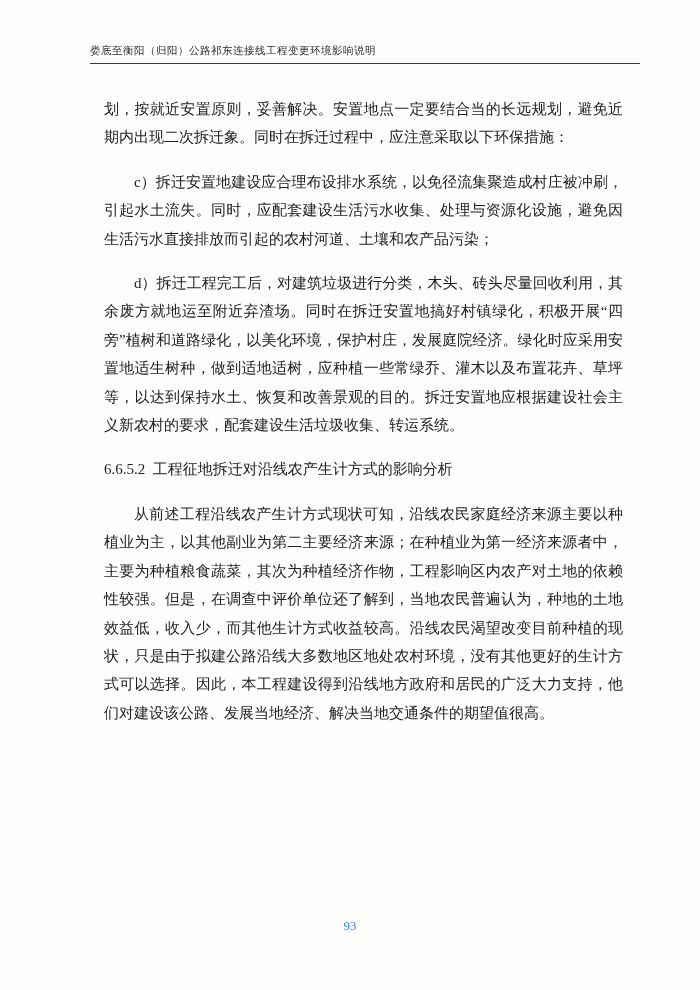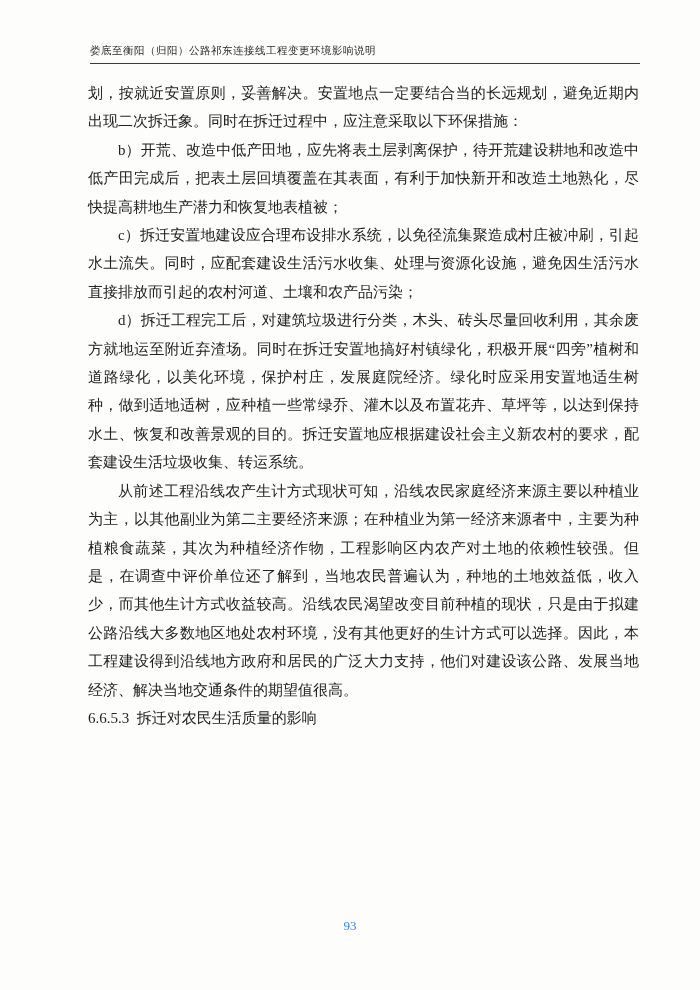--- a/index.html
+++ b/index.html
@@ -29,21 +29,21 @@
   .doc-body {
     position: absolute;
     top: 79px;
     left: 88px;
     right: 61px;
     font-size: 15px;
     line-height: 28.4px;
     text-align: justify;
     color: #222;
   }
-  .doc-body p { margin: 0; padding: 0; }
+  .doc-body p { margin: 16px; padding: 0; }
   .para { text-indent: 2em; }
   .para-cont { text-indent: 0; }
   .section-heading {
     text-indent: 0;
     white-space: pre-wrap;
     text-align: left;
     font-weight: normal;
     font-size: 15px;
     line-height: 28.4px;
     margin: 0;
@@ -62,24 +62,23 @@
 <body>
 
 <div class="page">
 
   <div class="page-header">
     <span>娄底至衡阳（归阳）公路祁东连接线工程变更环境影响说明</span>
   </div>
 
   <div class="doc-body">
     <p class="para para-cont">划，按就近安置原则，妥善解决。安置地点一定要结合当的长远规划，避免近期内出现二次拆迁象。同时在拆迁过程中，应注意采取以下环保措施：</p>
-    <p class="para">b）开荒、改造中低产田地，应先将表土层剥离保护，待开荒建设耕地和改造中低产田完成后，把表土层回填覆盖在其表面，有利于加快新开和改造土地熟化，尽快提高耕地生产潜力和恢复地表植被；</p>
     <p class="para">c）拆迁安置地建设应合理布设排水系统，以免径流集聚造成村庄被冲刷，引起水土流失。同时，应配套建设生活污水收集、处理与资源化设施，避免因生活污水直接排放而引起的农村河道、土壤和农产品污染；</p>
     <p class="para">d）拆迁工程完工后，对建筑垃圾进行分类，木头、砖头尽量回收利用，其余废方就地运至附近弃渣场。同时在拆迁安置地搞好村镇绿化，积极开展“四旁”植树和道路绿化，以美化环境，保护村庄，发展庭院经济。绿化时应采用安置地适生树种，做到适地适树，应种植一些常绿乔、灌木以及布置花卉、草坪等，以达到保持水土、恢复和改善景观的目的。拆迁安置地应根据建设社会主义新农村的要求，配套建设生活垃圾收集、转运系统。</p>
+    <p class="section-heading">6.6.5.2  工程征地拆迁对沿线农产生计方式的影响分析</p>
     <p class="para">从前述工程沿线农产生计方式现状可知，沿线农民家庭经济来源主要以种植业为主，以其他副业为第二主要经济来源；在种植业为第一经济来源者中，主要为种植粮食蔬菜，其次为种植经济作物，工程影响区内农产对土地的依赖性较强。但是，在调查中评价单位还了解到，当地农民普遍认为，种地的土地效益低，收入少，而其他生计方式收益较高。沿线农民渴望改变目前种植的现状，只是由于拟建公路沿线大多数地区地处农村环境，没有其他更好的生计方式可以选择。因此，本工程建设得到沿线地方政府和居民的广泛大力支持，他们对建设该公路、发展当地经济、解决当地交通条件的期望值很高。</p>
-    <p class="section-heading">6.6.5.3  拆迁对农民生活质量的影响</p>
   </div>
 
   <div class="page-footer">
     <span>93</span>
   </div>
 
 </div>
 
 </body></html>

